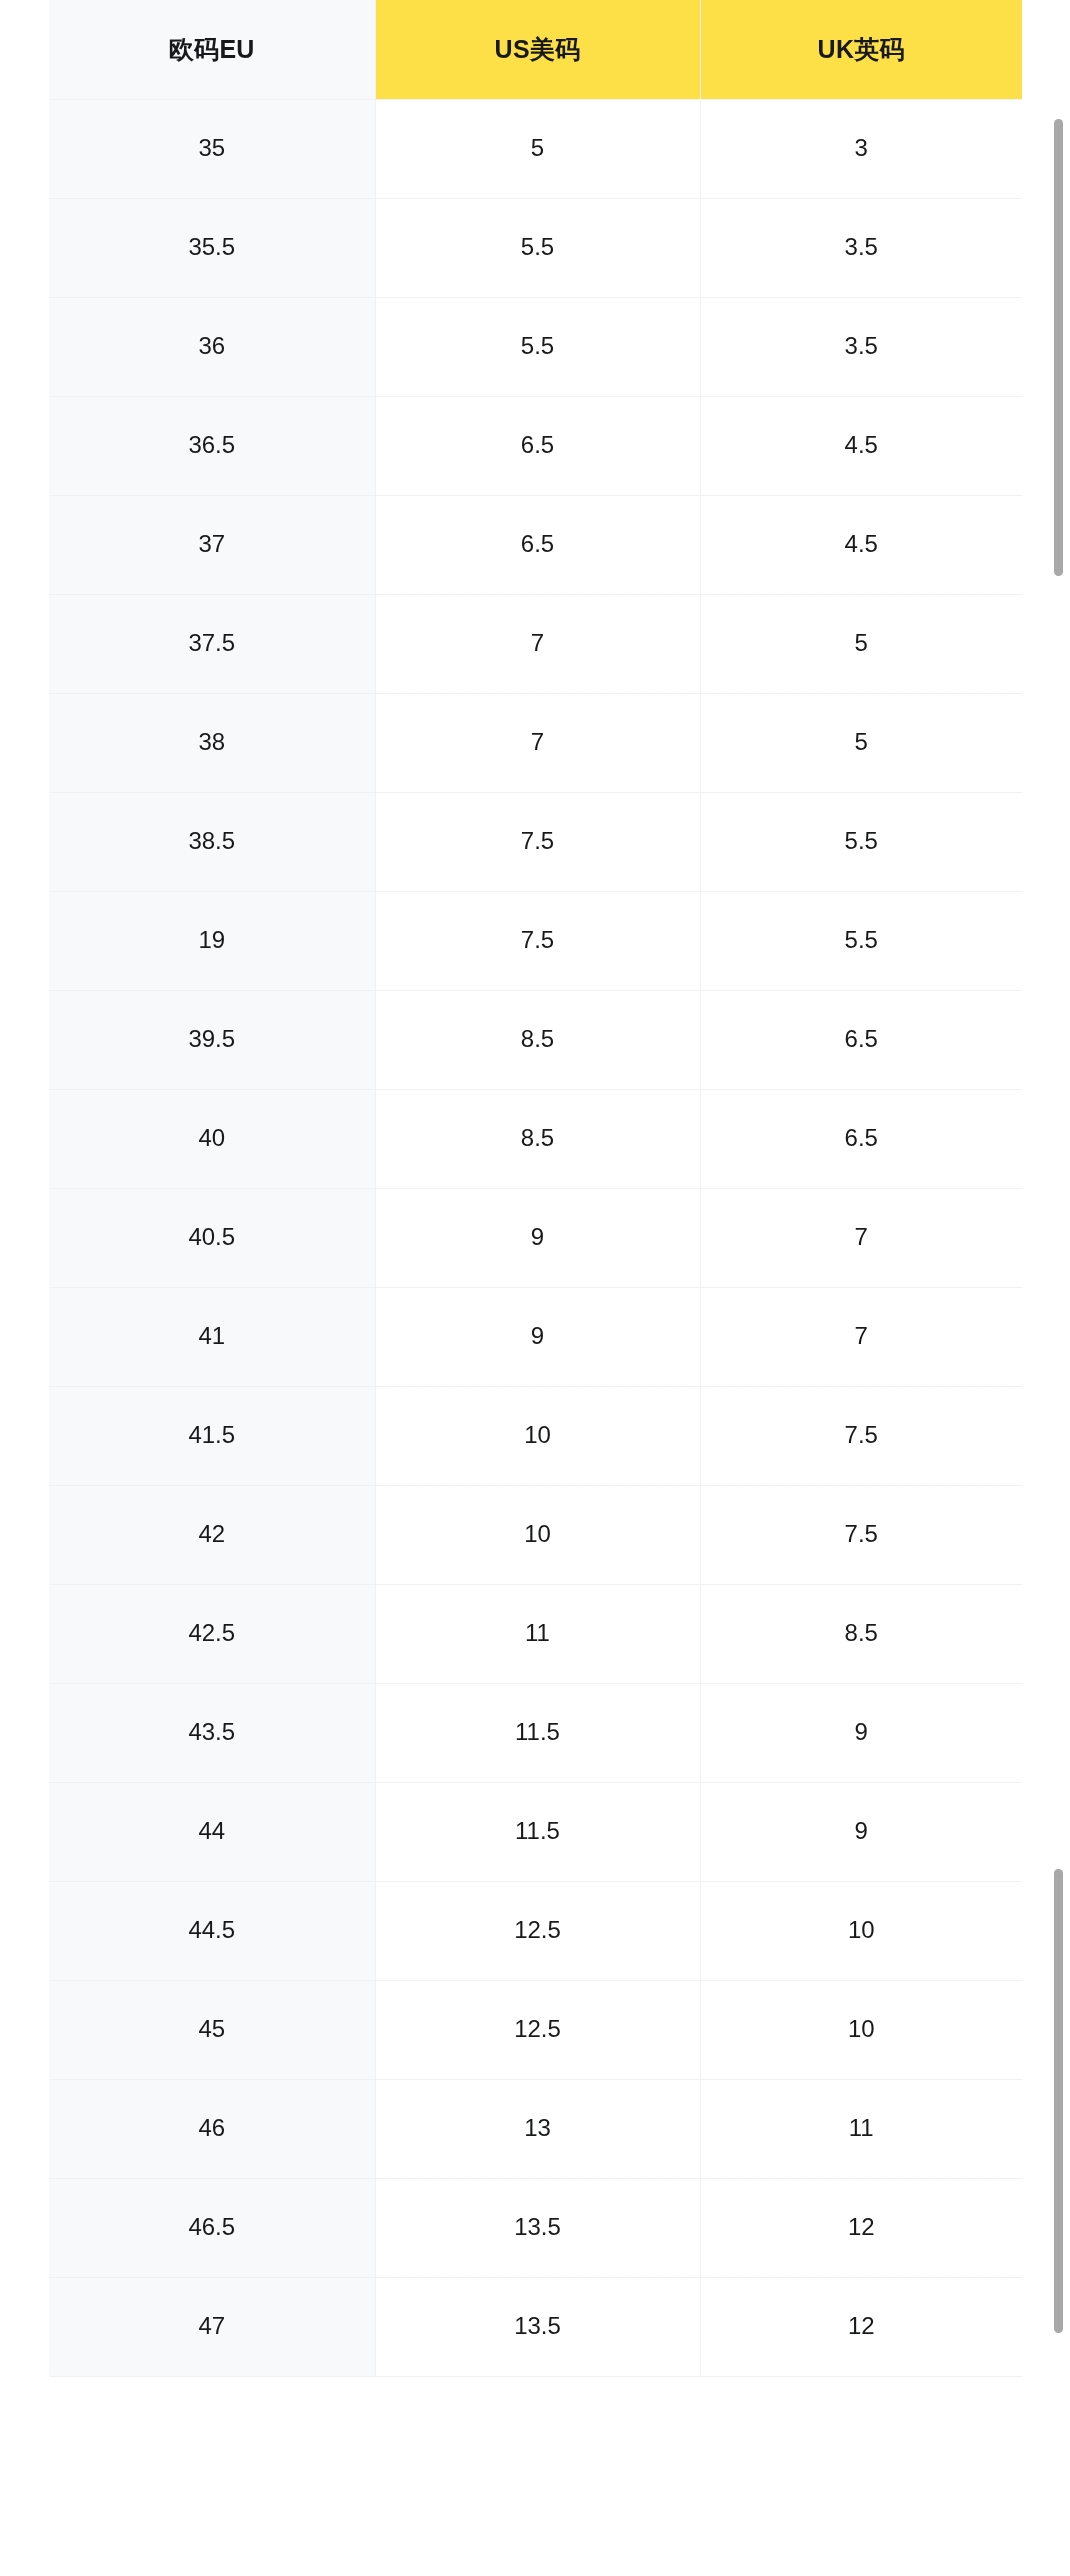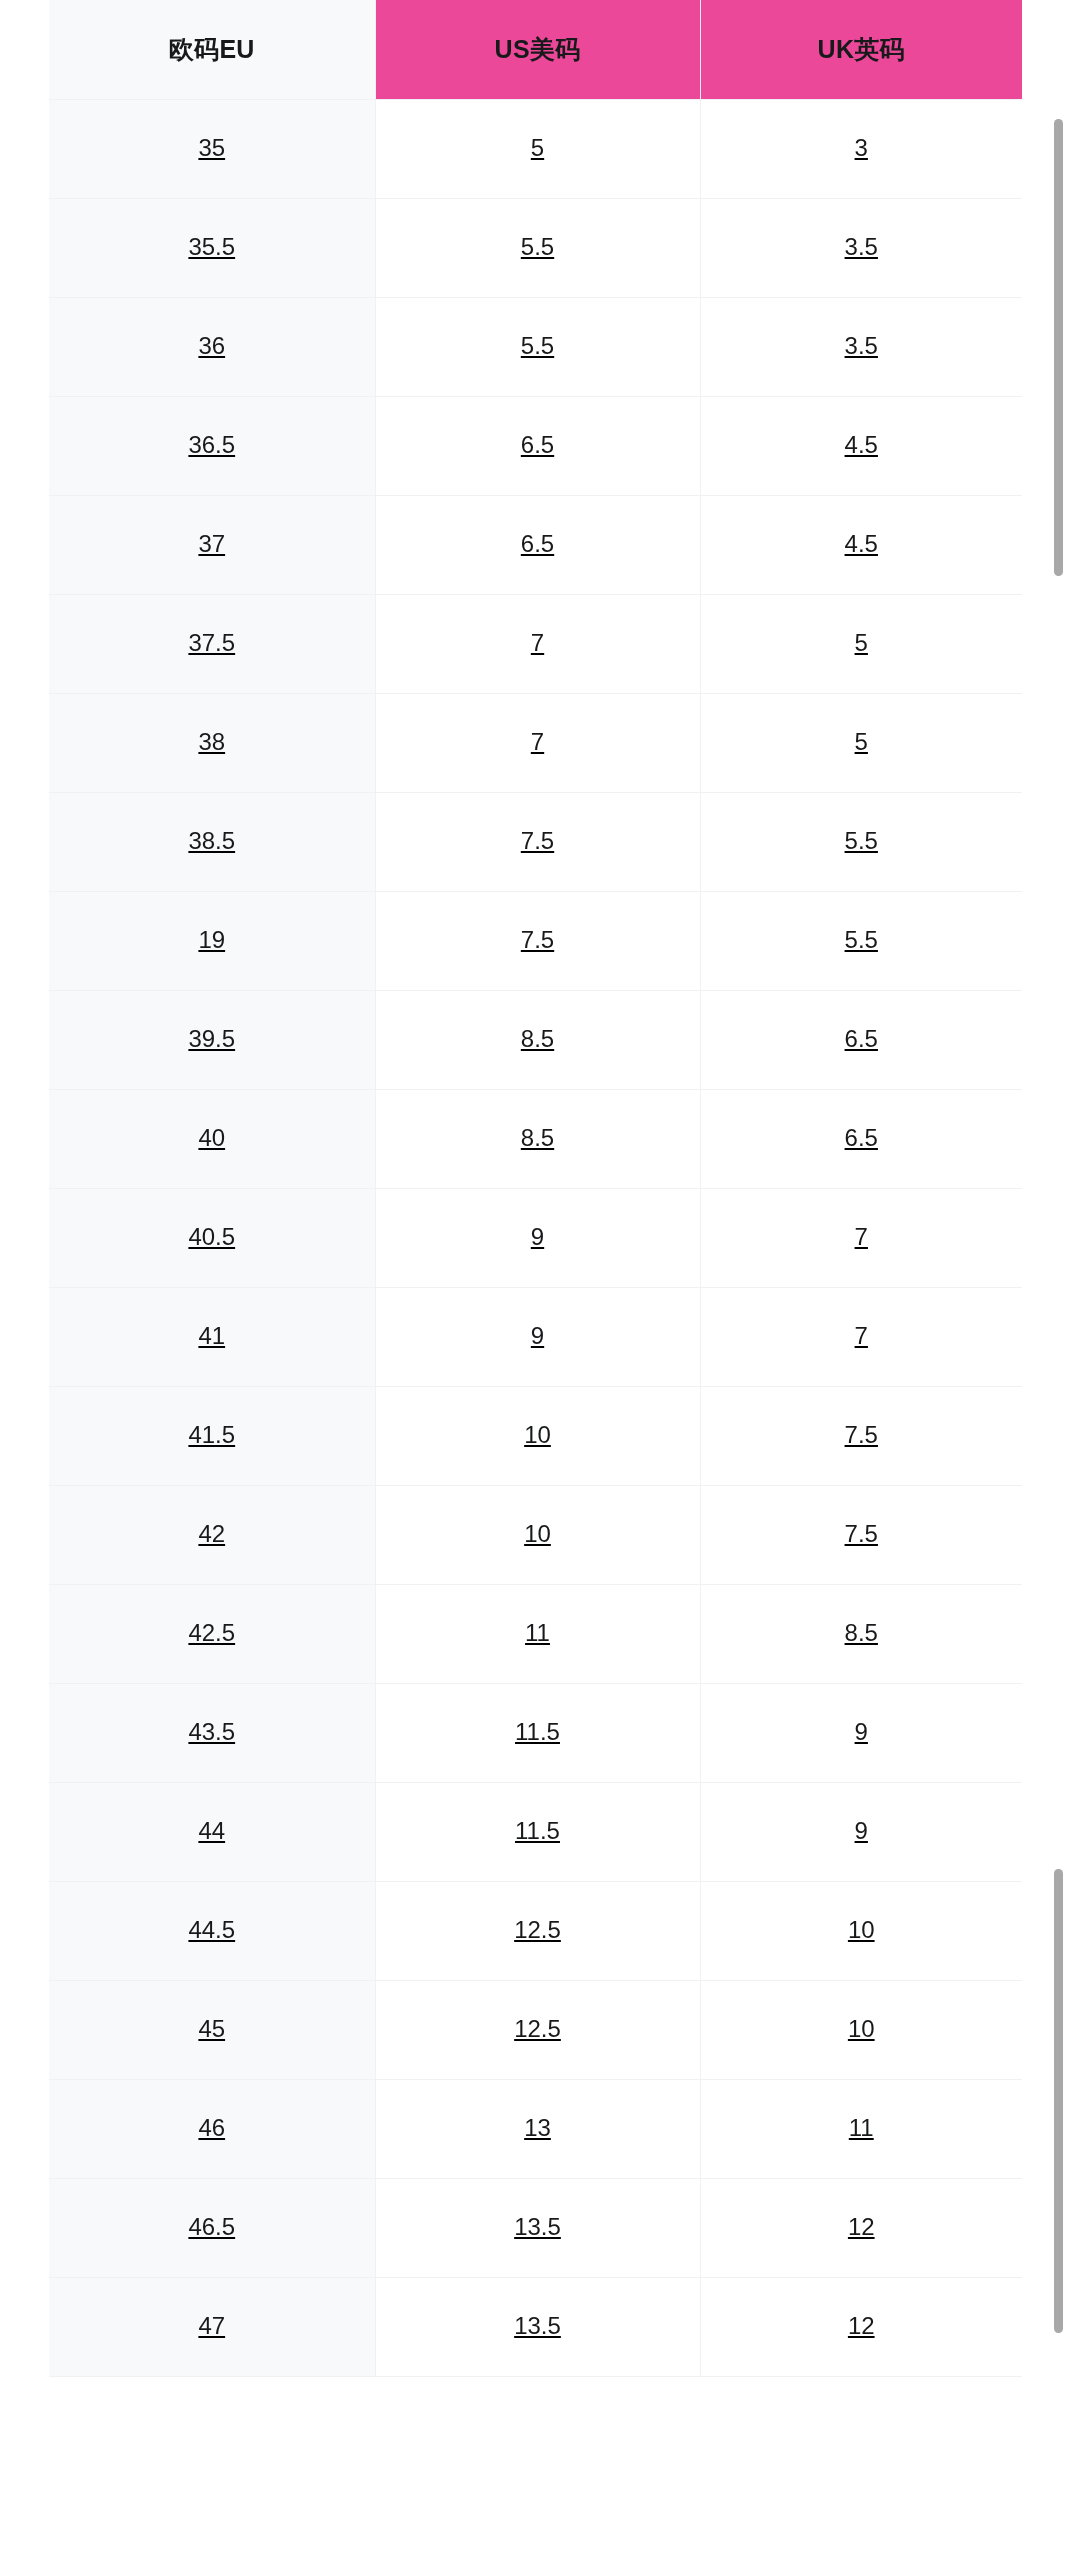--- a/index.html
+++ b/index.html
@@ -52,31 +52,30 @@
   .size-table th:last-child,
   .size-table td:last-child {
     border-right: none;
   }
 
   
   .size-table thead tr {
     height: 99px;
   }
   .size-table thead th {
-    background: #ec4899;
+    background: #fde047;
     font-size: 25px;
     font-weight: 700;
     letter-spacing: 0.3px;
     line-height: 1.2;
   }
 
   
   .size-table tbody tr {
     height: 99px;
-    text-decoration: underline;
   }
   .size-table tbody td {
     background: #ffffff;
     font-size: 24px;
     font-weight: 400;
     line-height: 1.2;
   }
   
   .size-table tbody td.col-eu,
   .size-table thead th.col-eu {

